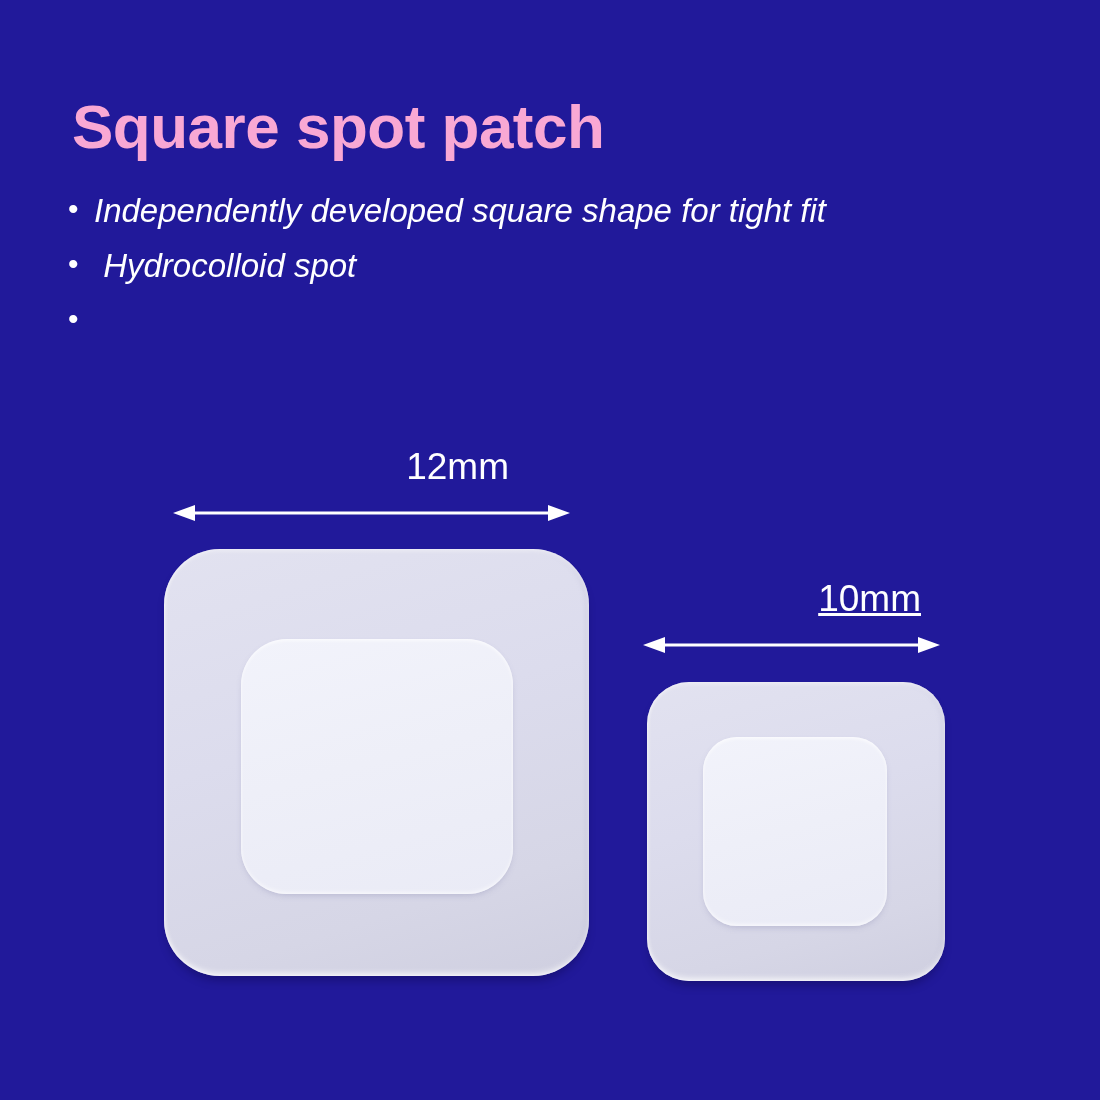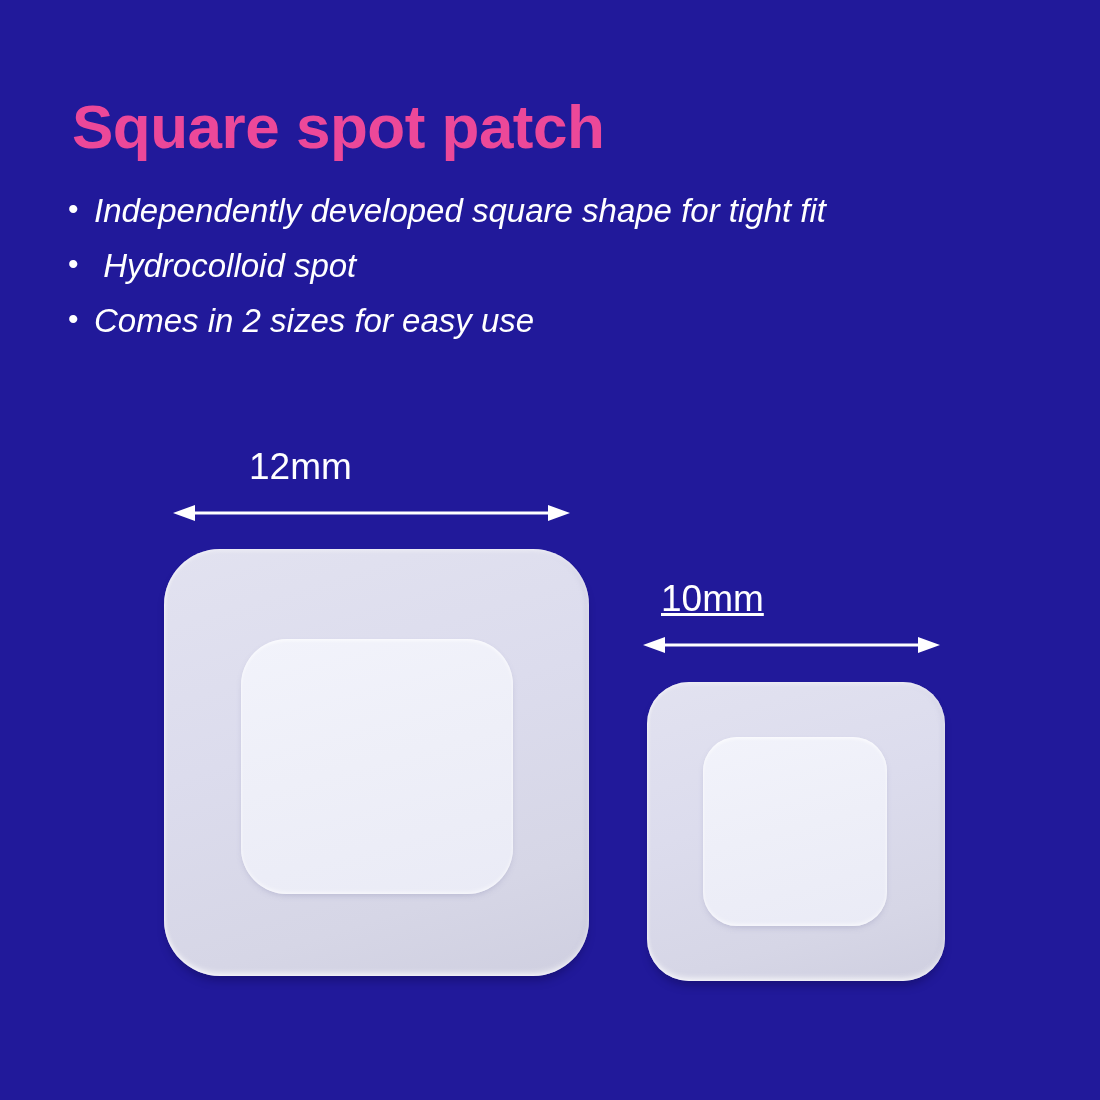--- a/index.html
+++ b/index.html
@@ -22,21 +22,21 @@
   }
 
   
   #title {
     position: absolute;
     left: 72px;
     top: 84px;
     font-size: 62px;
     font-weight: 700;
     letter-spacing: -0.5px;
-    color: #ec4899;
+    color: #f9a8d4;
     line-height: 1.0;
     white-space: nowrap;
     margin-top: 12px;
   }
 
   #bullets {
     position: absolute;
     left: 68px;
     top: 194px;
     width: 960px;
@@ -63,21 +63,21 @@
     font-style: italic;
   }
 
   
   .dim-label {
     position: absolute;
     color: #ffffff;
     font-size: 37px;
     font-weight: 400;
     line-height: 1;
-    text-align: left;
+    text-align: right;
     white-space: nowrap;
   }
   .dim-arrow {
     position: absolute;
     height: 22px;
   }
 
   #label-12mm {
     left: 249px;
     top: 448px;
@@ -166,21 +166,20 @@
       <span class="bullet-text">Independently developed square shape for tight fit</span>
     </div>
 
     <div class="bullet-row">
       <span class="bullet-dot">•</span>
       <span class="bullet-text"> Hydrocolloid spot</span>
     </div>
 
     <div class="bullet-row">
       <span class="bullet-dot">•</span>
-      <span class="bullet-text">Comes in 2 sizes for easy use</span>
     </div>
 
   </div>
 
   <div class="dim-label" id="label-12mm">12mm</div>
 
   <svg class="dim-arrow" id="arrow-12mm" viewBox="0 0 397 22" preserveAspectRatio="none">
     <line x1="16" y1="11" x2="381" y2="11" stroke="#ffffff" stroke-width="3.2"></line>
     <polygon points="0,11 22,3 22,19" fill="#ffffff"></polygon>
     <polygon points="397,11 375,3 375,19" fill="#ffffff"></polygon>

